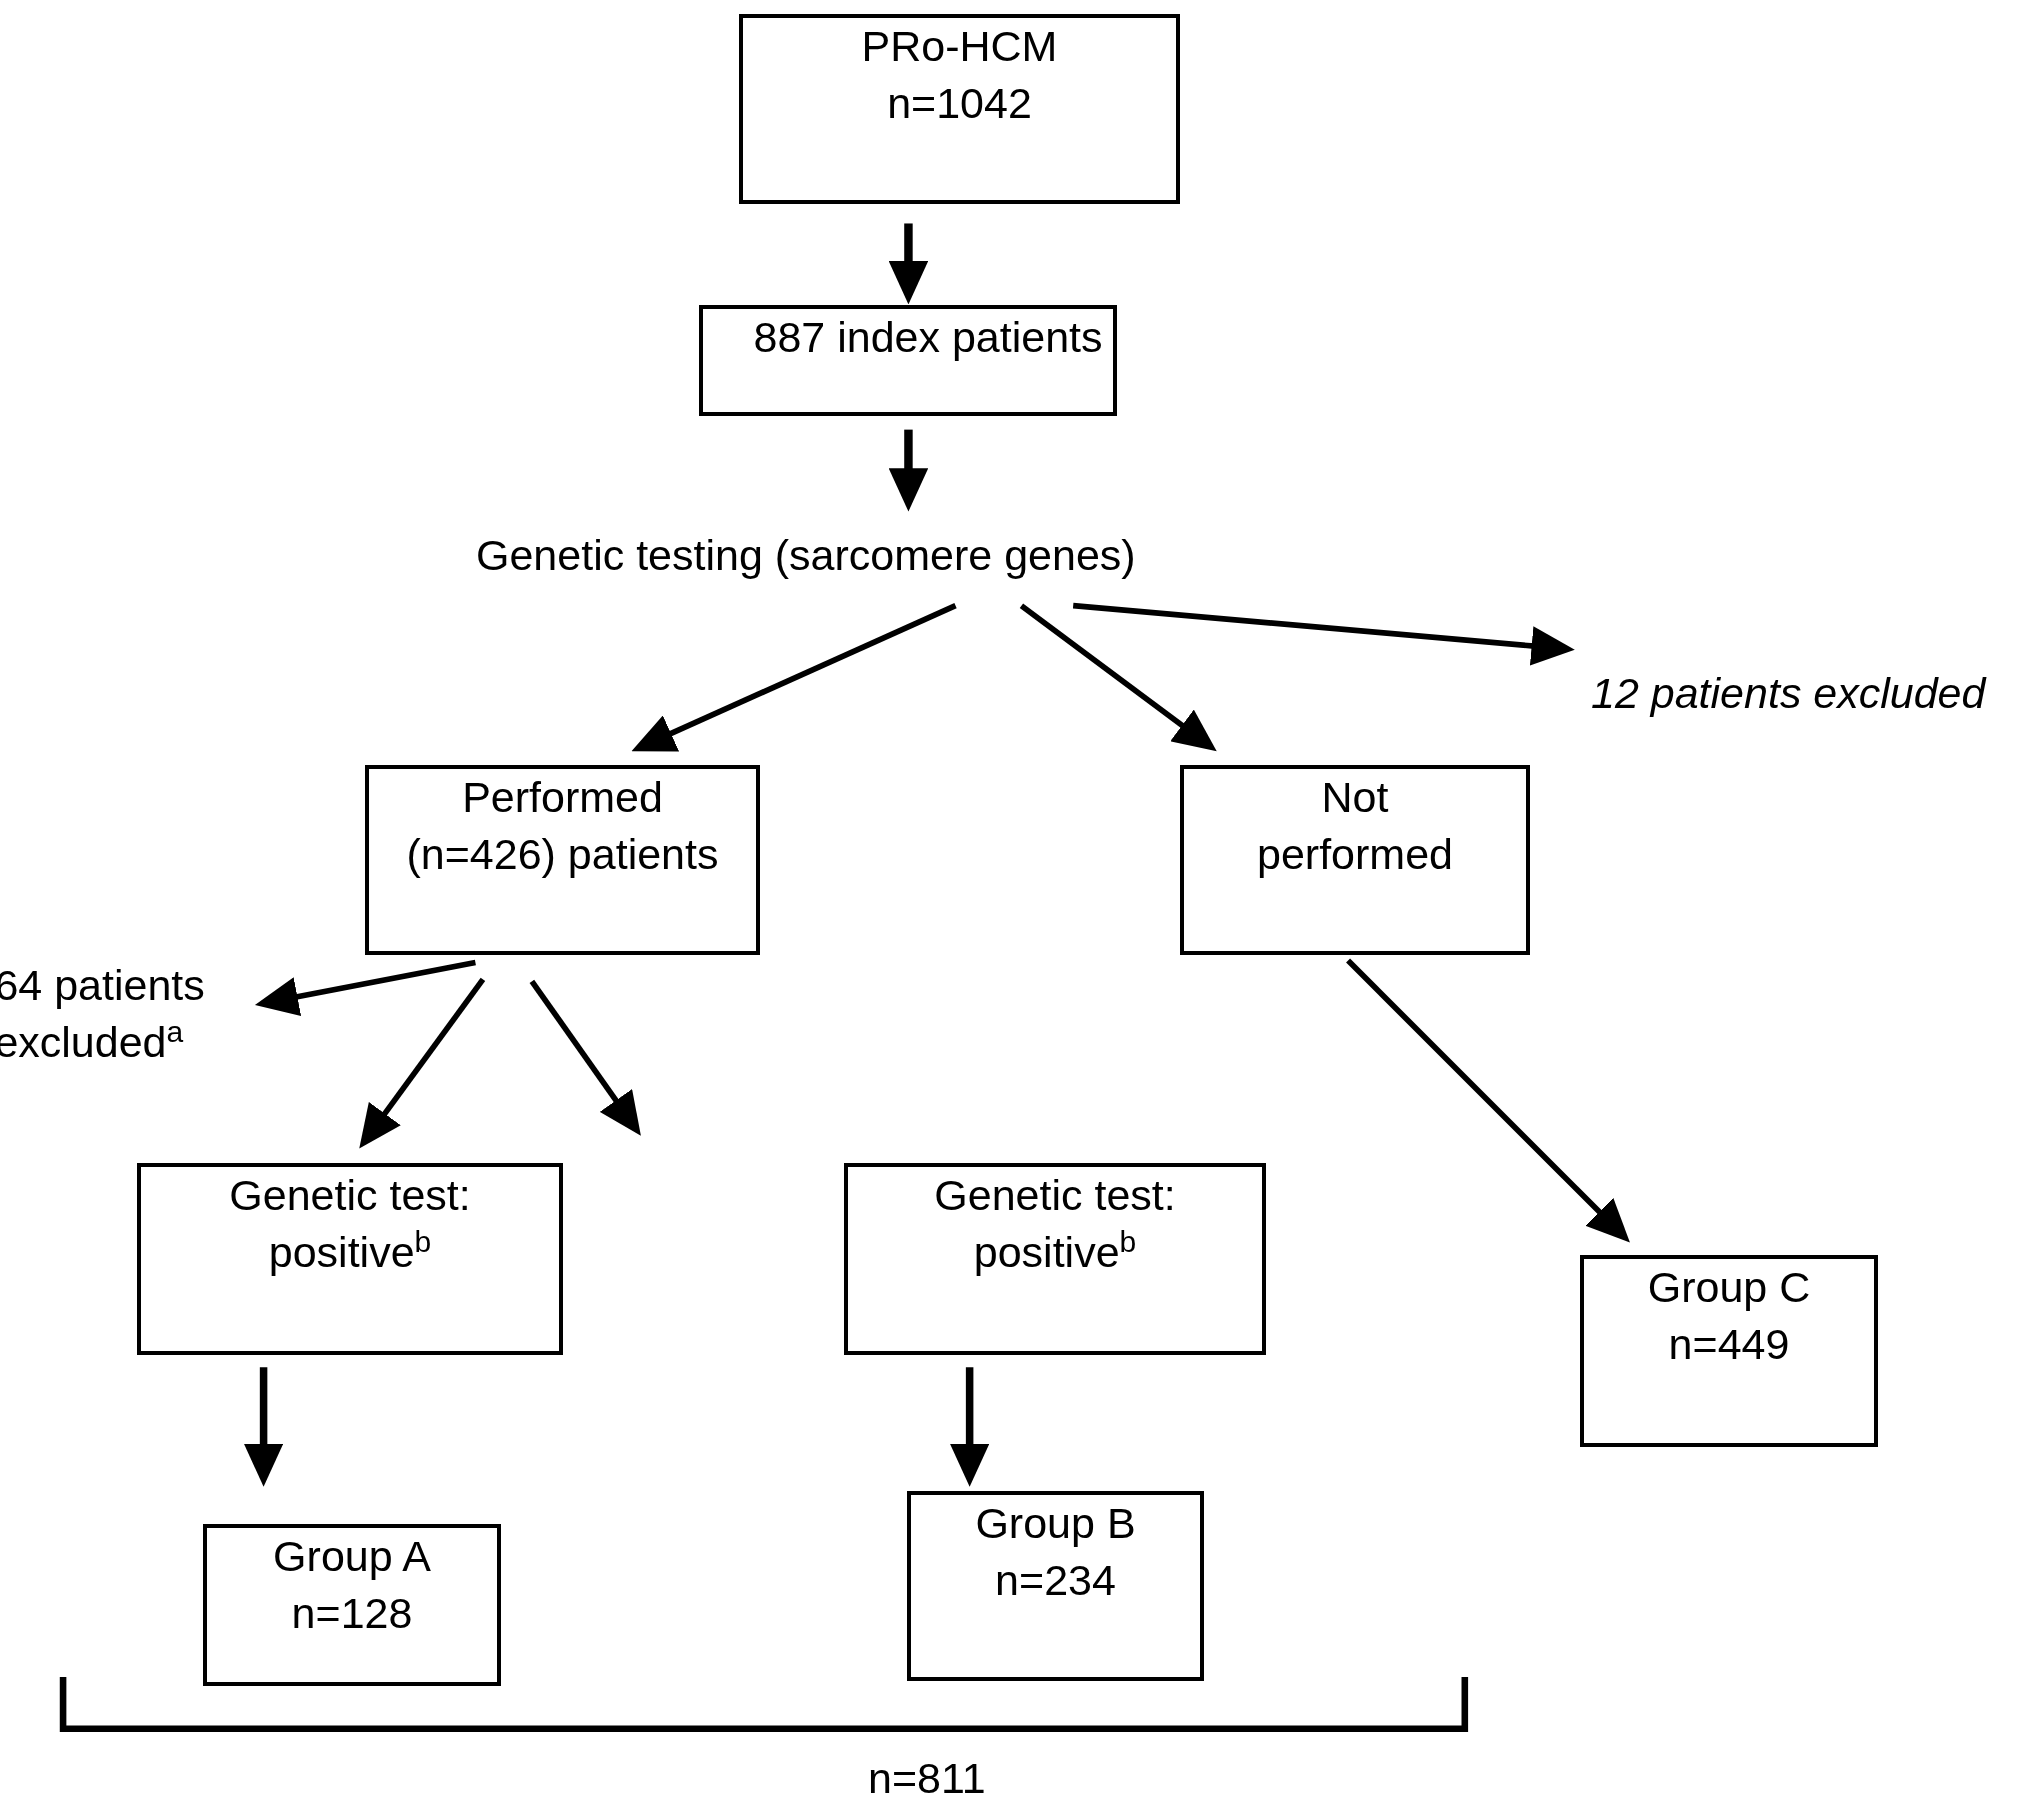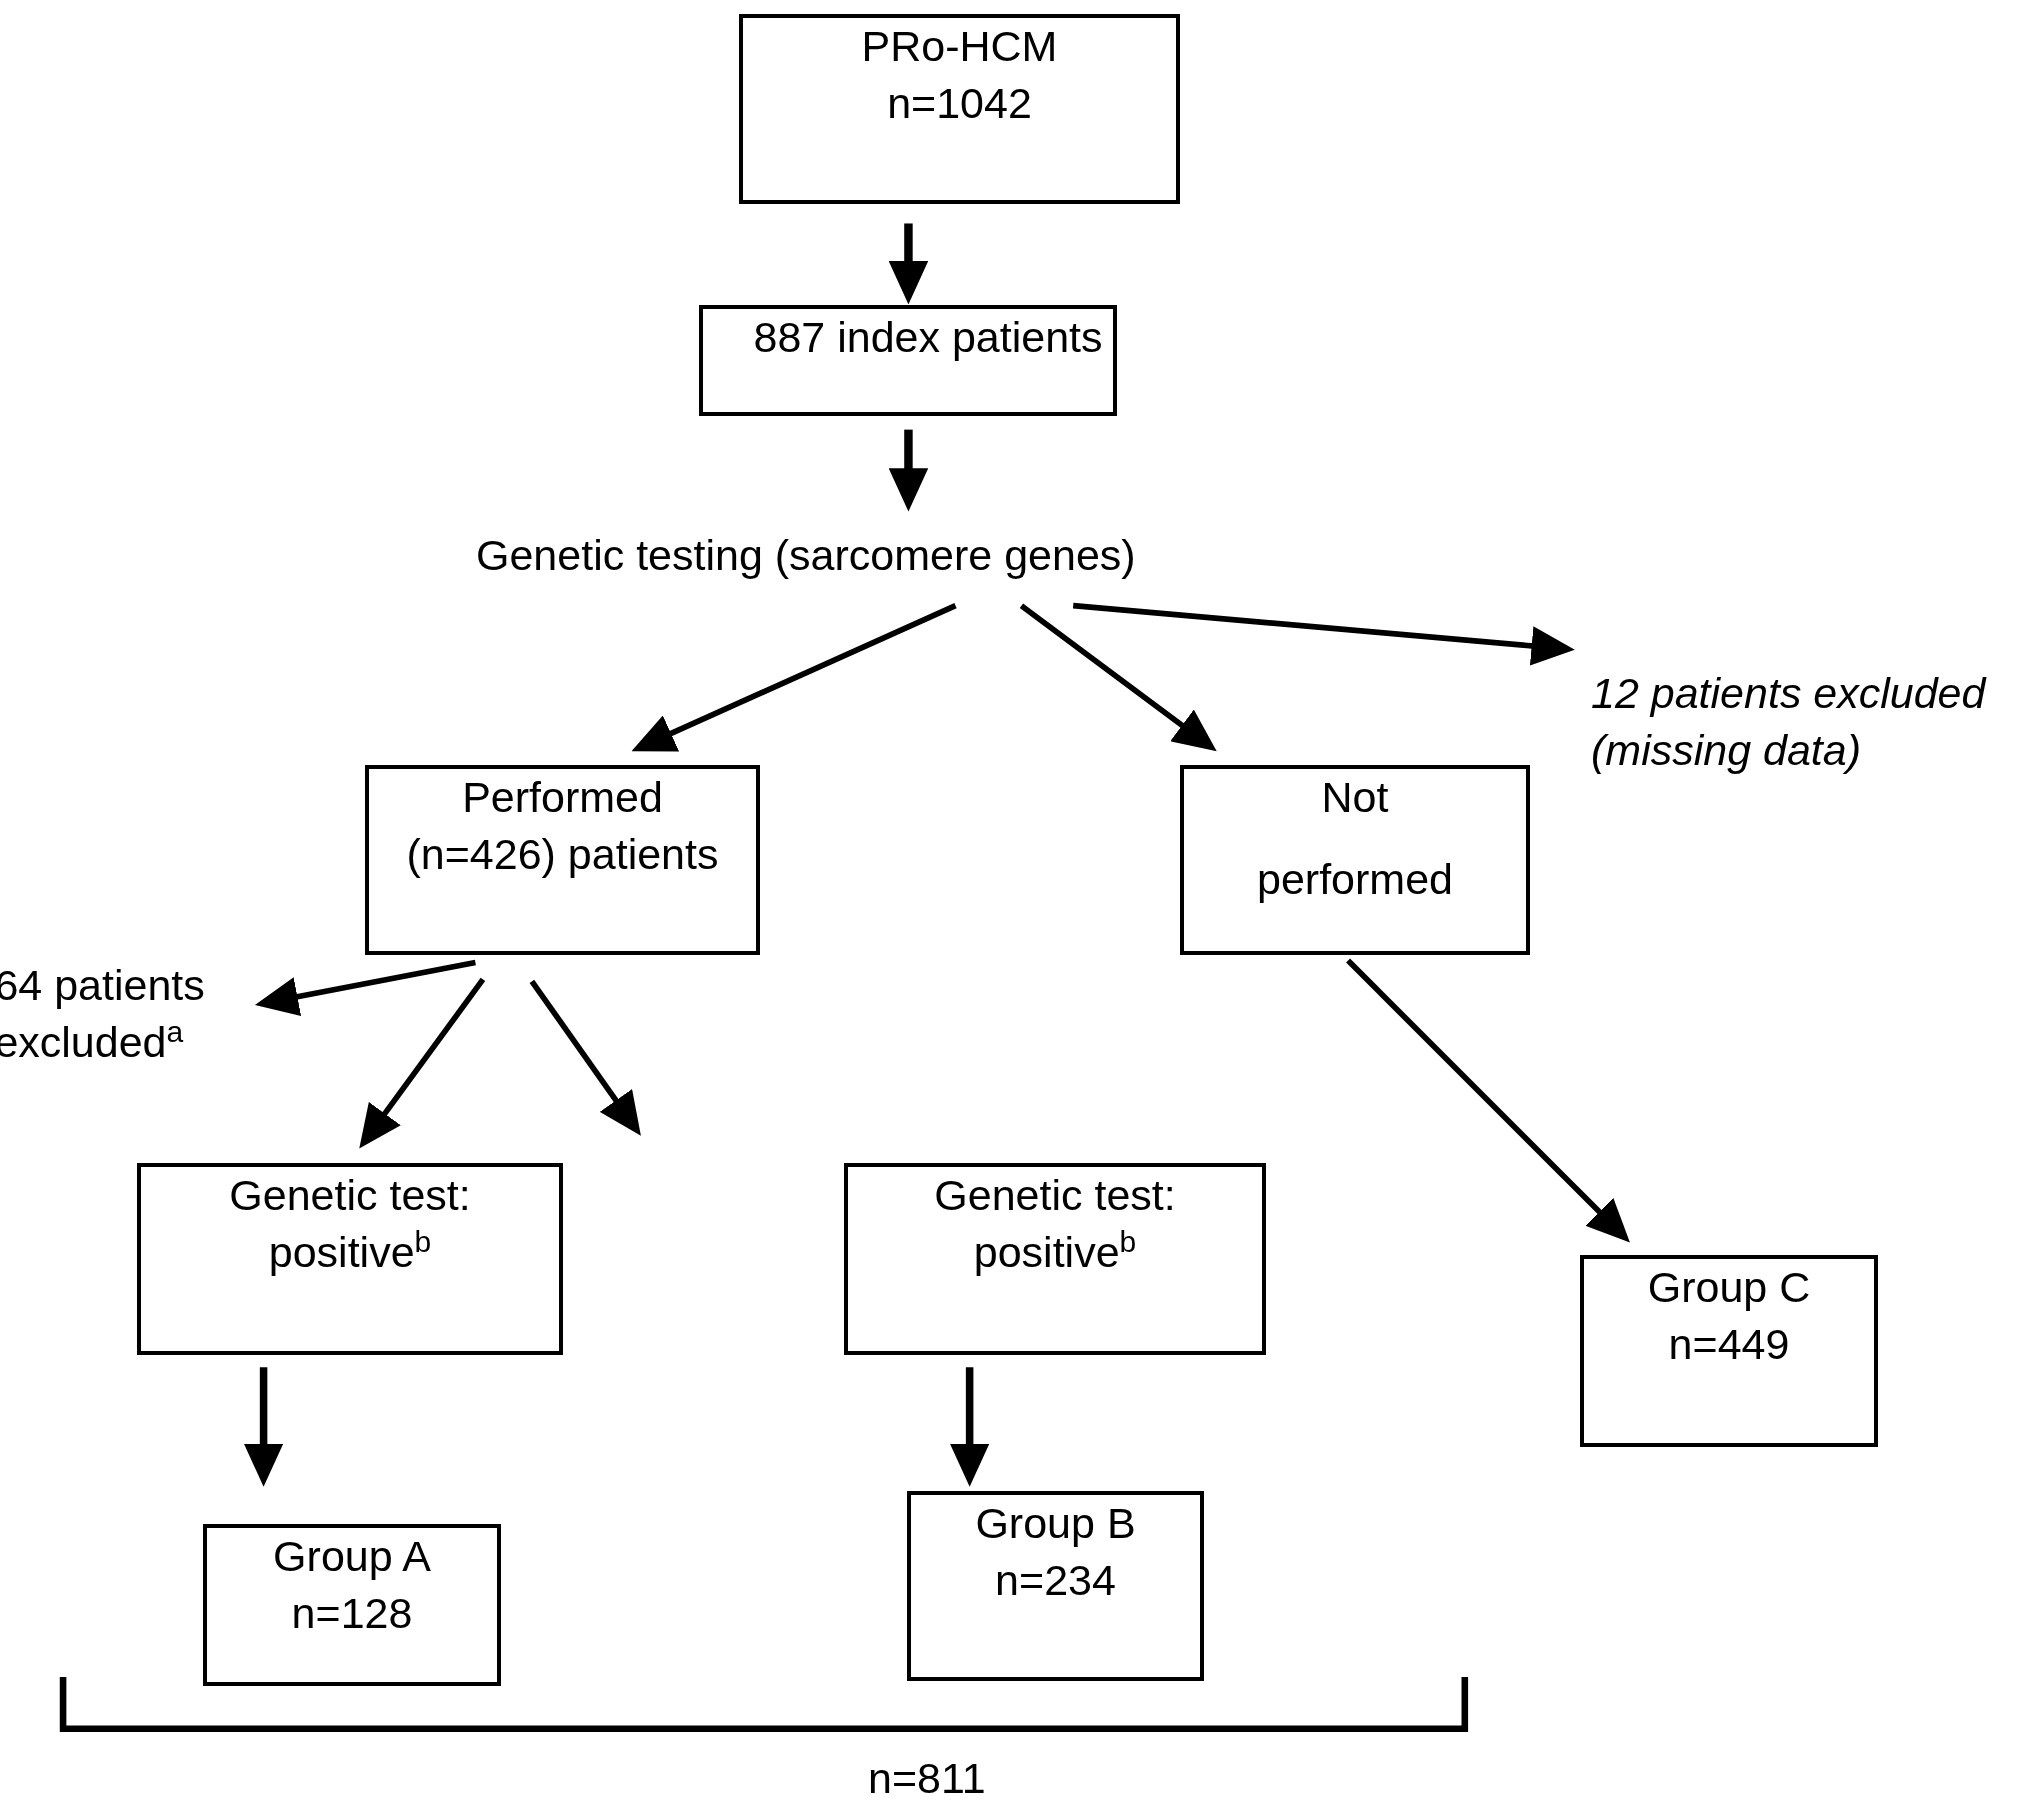--- a/index.html
+++ b/index.html
@@ -42,21 +42,21 @@
   }
   sup.fnote {
     font-size: 30px;
     vertical-align: super;
     line-height: 0;
   }
   
   .box-prohcm        { left: 739px;  top: 14px;   width: 441px; height: 190px; }
   .box-index         { left: 699px;  top: 305px;  width: 418px; height: 111px; padding-left: 40px; }
   .box-performed     { left: 365px;  top: 765px;  width: 395px; height: 190px; }
-  .box-notperformed  { left: 1180px; top: 765px;  width: 350px; height: 190px; gap: 25px; }
+  .box-notperformed  { left: 1180px; top: 765px;  width: 350px; height: 190px; }
   .box-positive      { left: 137px;  top: 1163px; width: 426px; height: 192px; }
   .box-negative      { left: 844px;  top: 1163px; width: 422px; height: 192px; }
   .box-groupc        { left: 1580px; top: 1255px; width: 298px; height: 192px; }
   .box-groupa        { left: 203px;  top: 1524px; width: 298px; height: 162px; }
   .box-groupb        { left: 907px;  top: 1491px; width: 297px; height: 190px; }
   
   .lbl-genetic-testing { left: 476px;  top: 527px;  width: 942px; }
   .lbl-excluded12      { left: 1591px; top: 665px;  width: 449px; font-style: italic; }
   .lbl-excluded64      { left: -5.6px;   top: 957px; width: 232px; }
   .lbl-n811            { left: 868px;  top: 1750px; width: 282px; }
@@ -135,21 +135,20 @@
     <span>Group B</span>
     <span>n=234</span>
   </div>
 
   <div class="free-label lbl-genetic-testing">
     <span>Genetic testing (sarcomere genes)</span>
   </div>
 
   <div class="free-label lbl-excluded12">
     <div>12 patients excluded</div>
-    <div>(missing data)</div>
   </div>
 
   <div class="free-label lbl-excluded64">
     <div>64 patients</div>
     <div><span>excluded</span><sup class="fnote">a</sup></div>
   </div>
 
   <div class="free-label lbl-n811">
     <span>n=811</span>
   </div>

